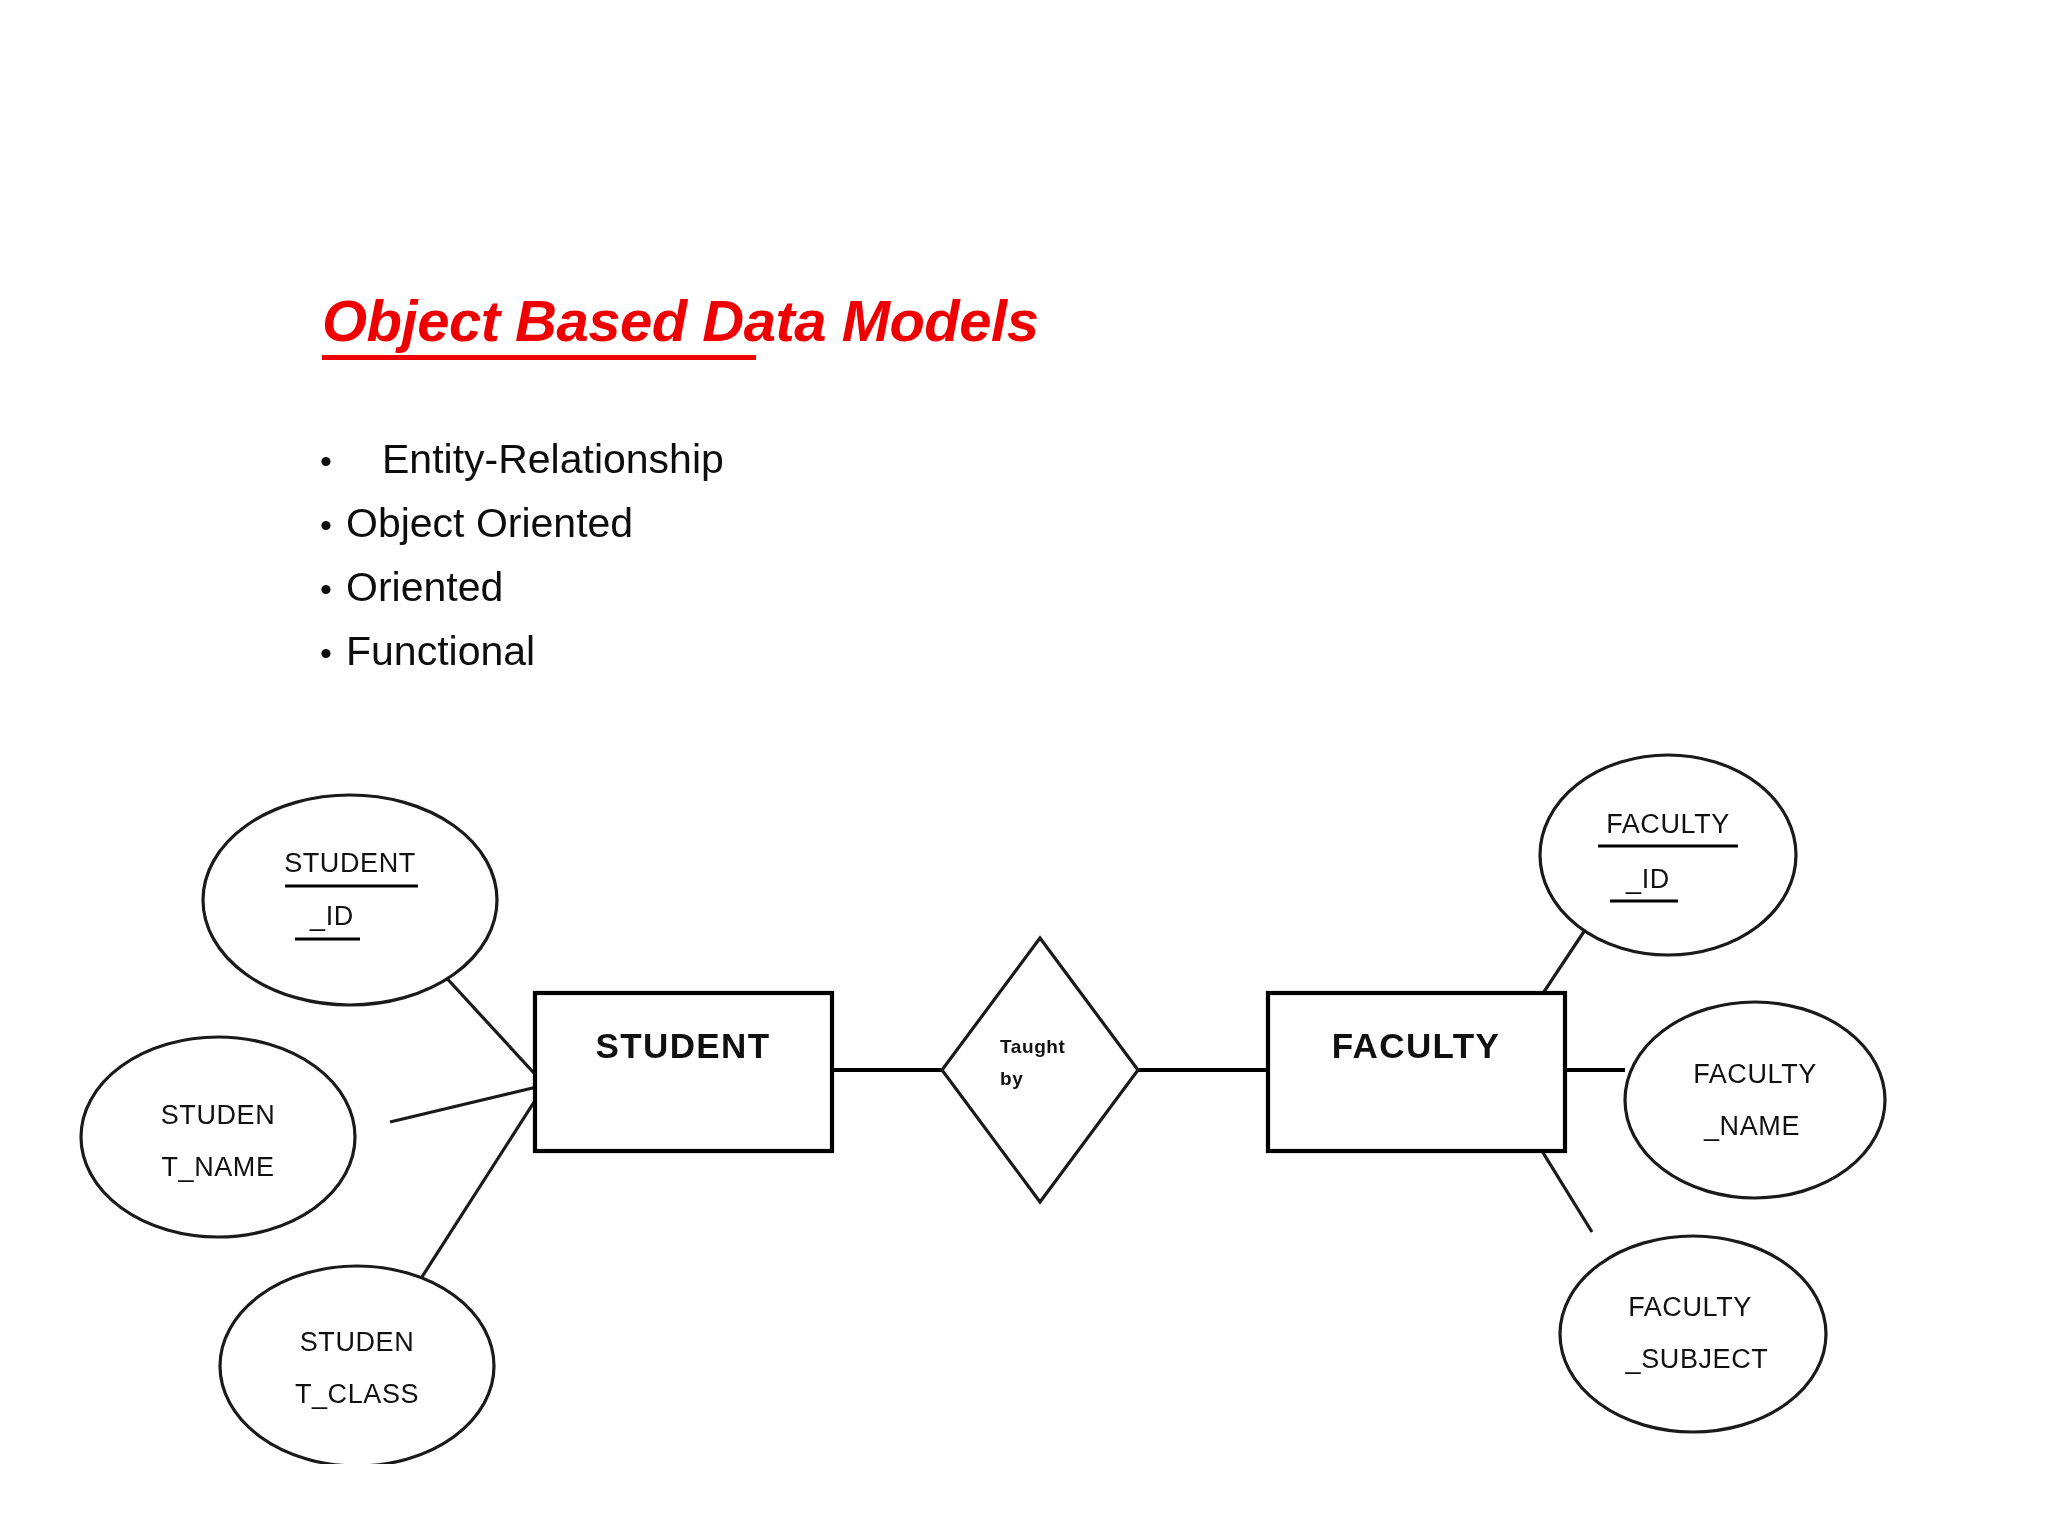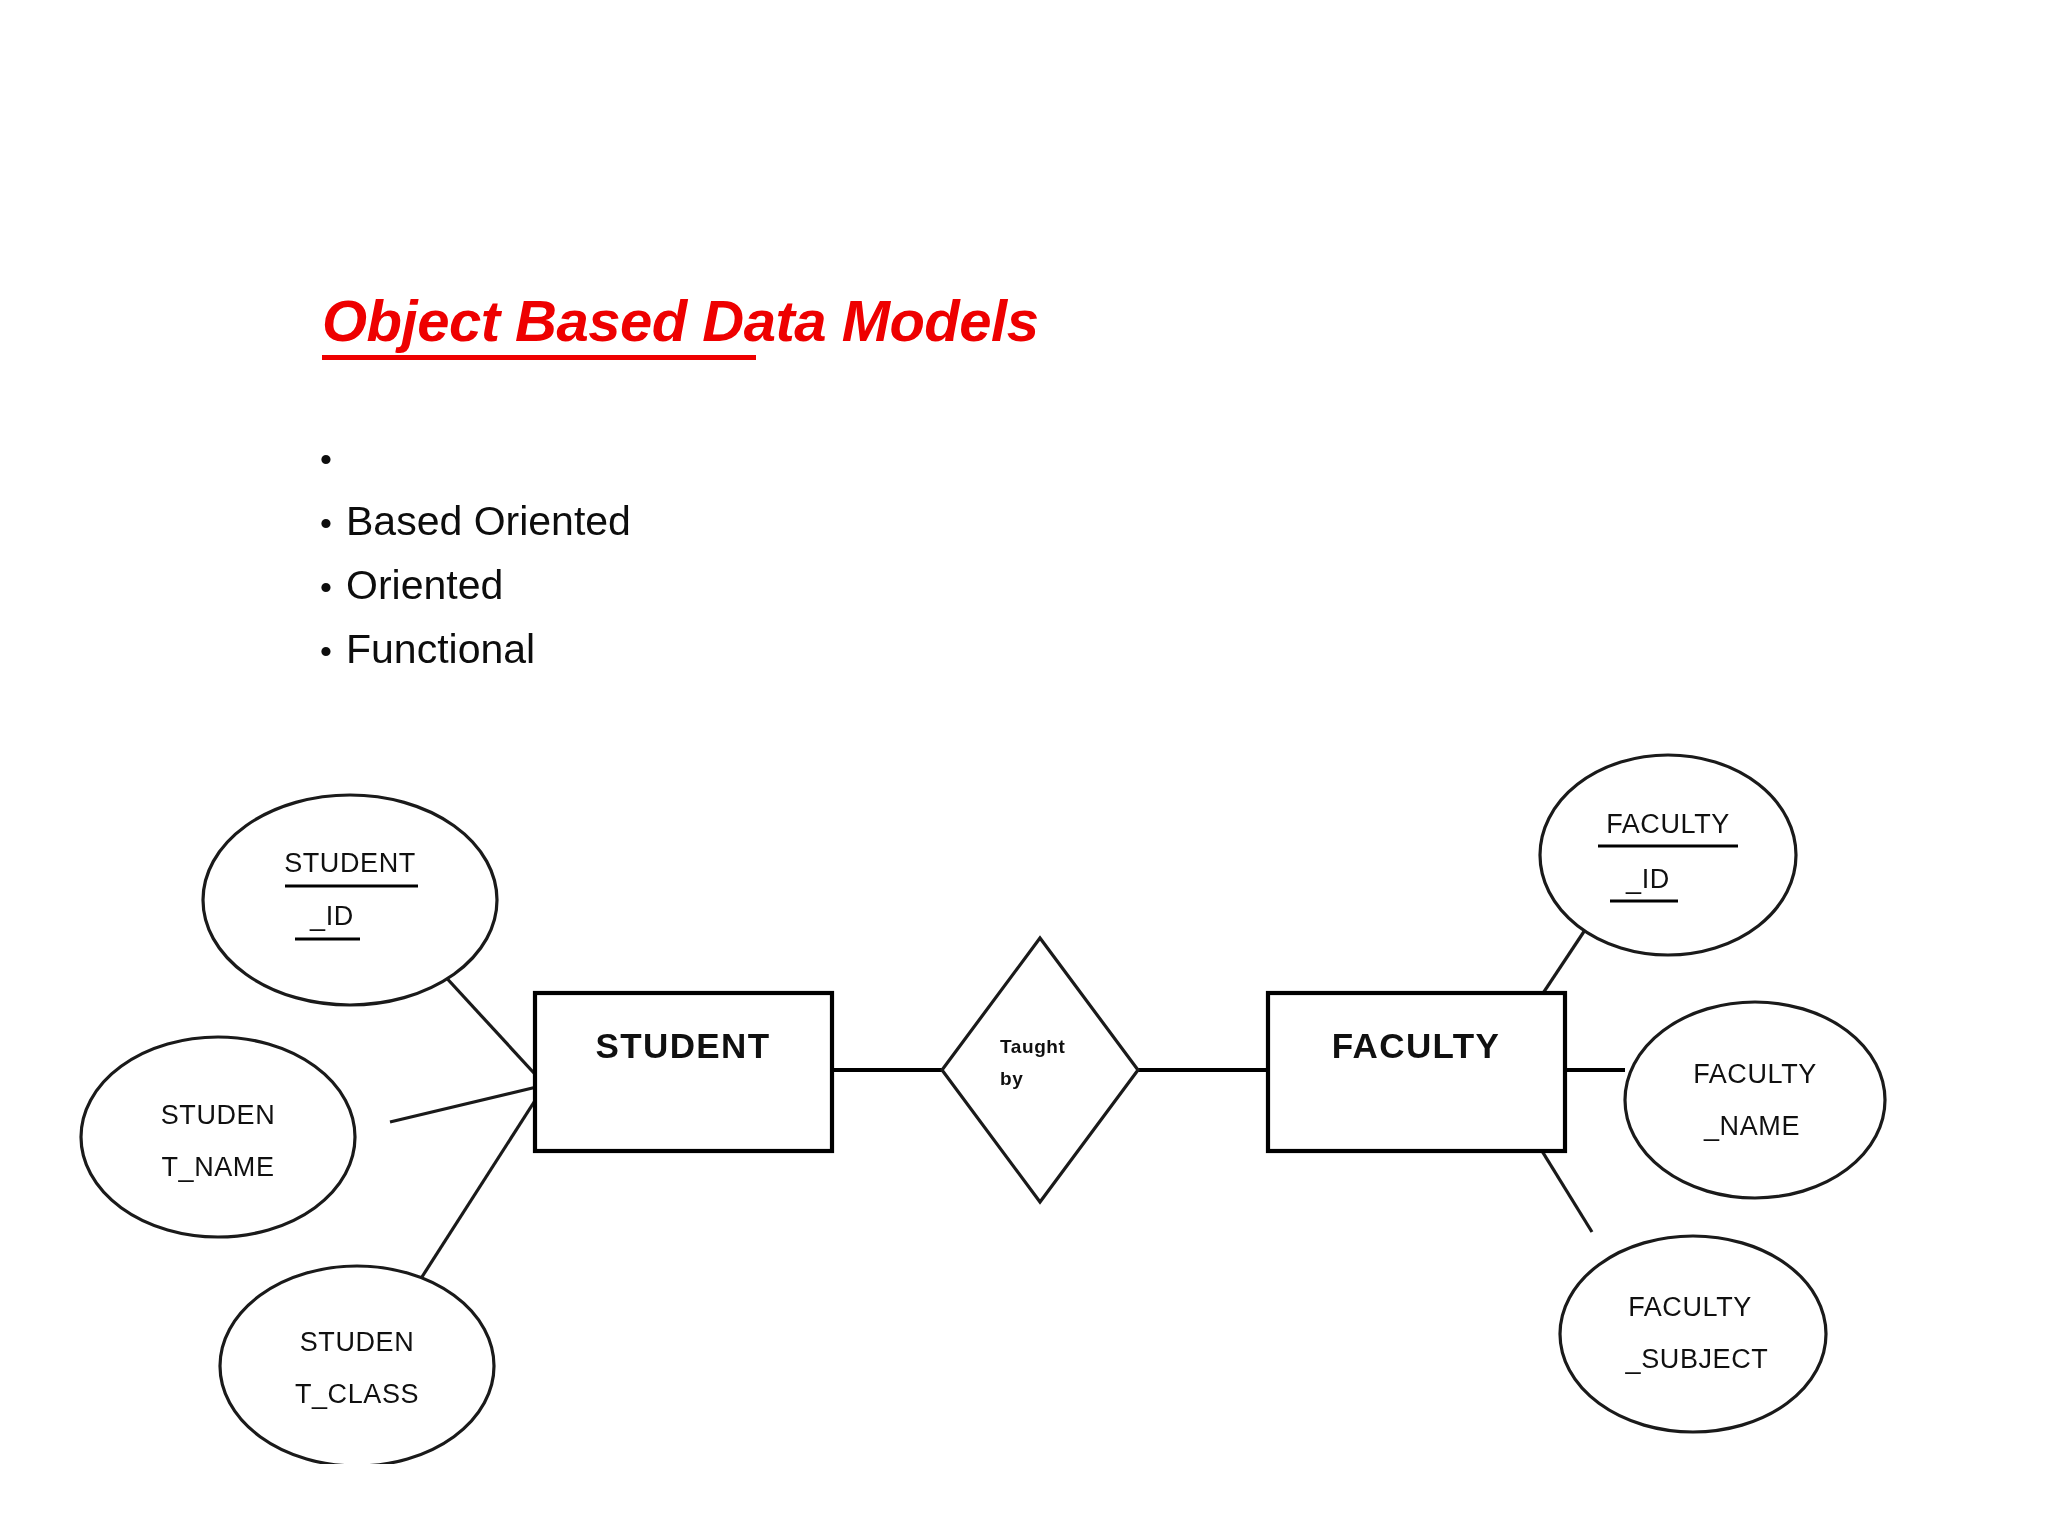--- a/index.html
+++ b/index.html
@@ -119,24 +119,25 @@
 <body>
 
 <div id="slide">
 
   <div id="title">Object Based Data Models</div>
   <div id="title-underline"></div>
 
   <div id="bullets">
     <div class="bullet-row">
       <span class="bullet-dot">•</span>
-    </div>
-    <div class="bullet-row">
-      <span class="bullet-dot">•</span>
-      <span class="bullet-gap-narrow">Based Oriented</span>
+      <span class="bullet-gap-wide">Entity-Relationship</span>
+    </div>
+    <div class="bullet-row">
+      <span class="bullet-dot">•</span>
+      <span class="bullet-gap-narrow">Object Oriented</span>
     </div>
     <div class="bullet-row">
       <span class="bullet-dot">•</span>
       <span class="bullet-gap-narrow">Oriented</span>
     </div>
     <div class="bullet-row">
       <span class="bullet-dot">•</span>
       <span class="bullet-gap-narrow">Functional</span>
     </div>
   </div>

